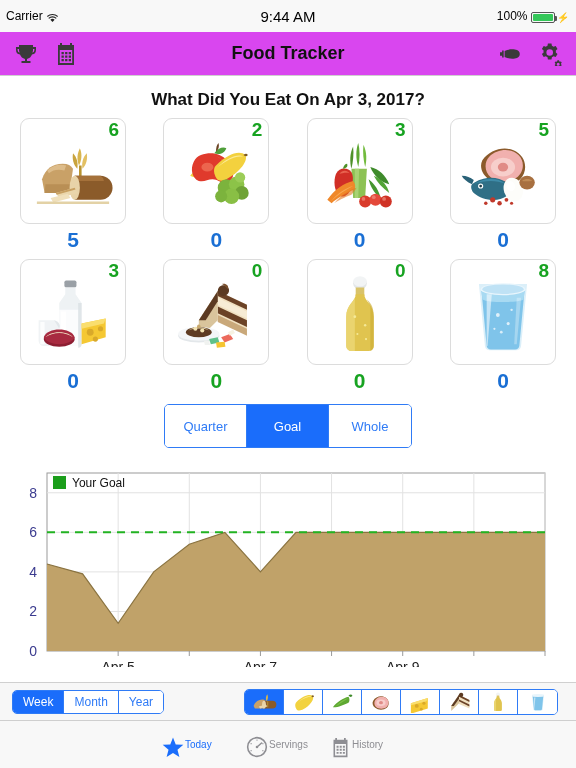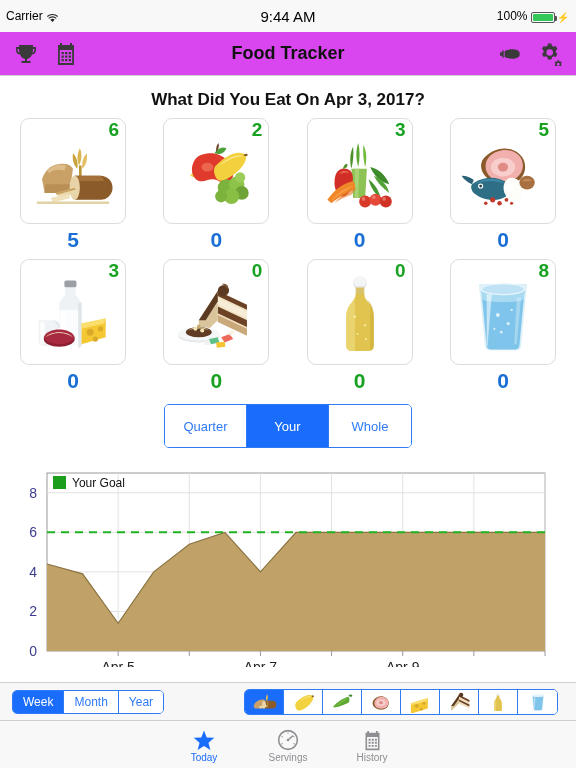--- a/index.html
+++ b/index.html
@@ -107,21 +107,21 @@
   .food-seg .fs:last-child { border-right:none; }
   .food-seg .fs.active { background:#1a6dfb; }
   .food-seg .fs svg { width:26px; height:22px; display:block; }
 
   
   .tabbar {
     flex:0 0 48px; height:48px; background:#f8f8f8;
     border-top:1px solid #cfcfcf;
     display:flex; align-items:center; justify-content:center; gap:0;
   }
-  .tab { width:84px; display:flex; flex-direction:column; align-items:center; gap:1px; cursor:pointer;}
+  .tab { width:84px; display:flex; align-items:center; gap:1px; cursor:pointer;}
   .tab .ti { height:26px; display:flex; align-items:flex-end; }
   .tab .ti svg{display:block;}
   .tab .tl { font-size:10px; line-height:12px; }
   .tab.active .tl { color:#1a6dfb; }
   .tab .tl { color:#8e8e93; }
 </style>
 </head>
 <body>
 
 <div class="screen">
@@ -399,21 +399,21 @@
             <span class="goal">8</span>
           </div>
           <div class="count blue">0</div>
         </div>
       </div>
     </div>
 
     <div class="seg-wrap">
       <div class="segmented">
         <div class="seg">Quarter</div>
-        <div class="seg active">Your</div>
+        <div class="seg active">Goal</div>
         <div class="seg">Whole</div>
       </div>
     </div>
 
     <div class="chart-area">
       <svg class="chart-svg" viewBox="0 0 576 205">
         <g id="chart-root">
             <rect x="47" y="11" width="498" height="178" fill="#ffffff" stroke="#9a9a9a" stroke-width="1"></rect>
             <line x1="47" y1="149.44444444444446" x2="545" y2="149.44444444444446" stroke="#e2e2e2" stroke-width="1"></line>
             <line x1="47" y1="109.8888888888889" x2="545" y2="109.8888888888889" stroke="#e2e2e2" stroke-width="1"></line>

